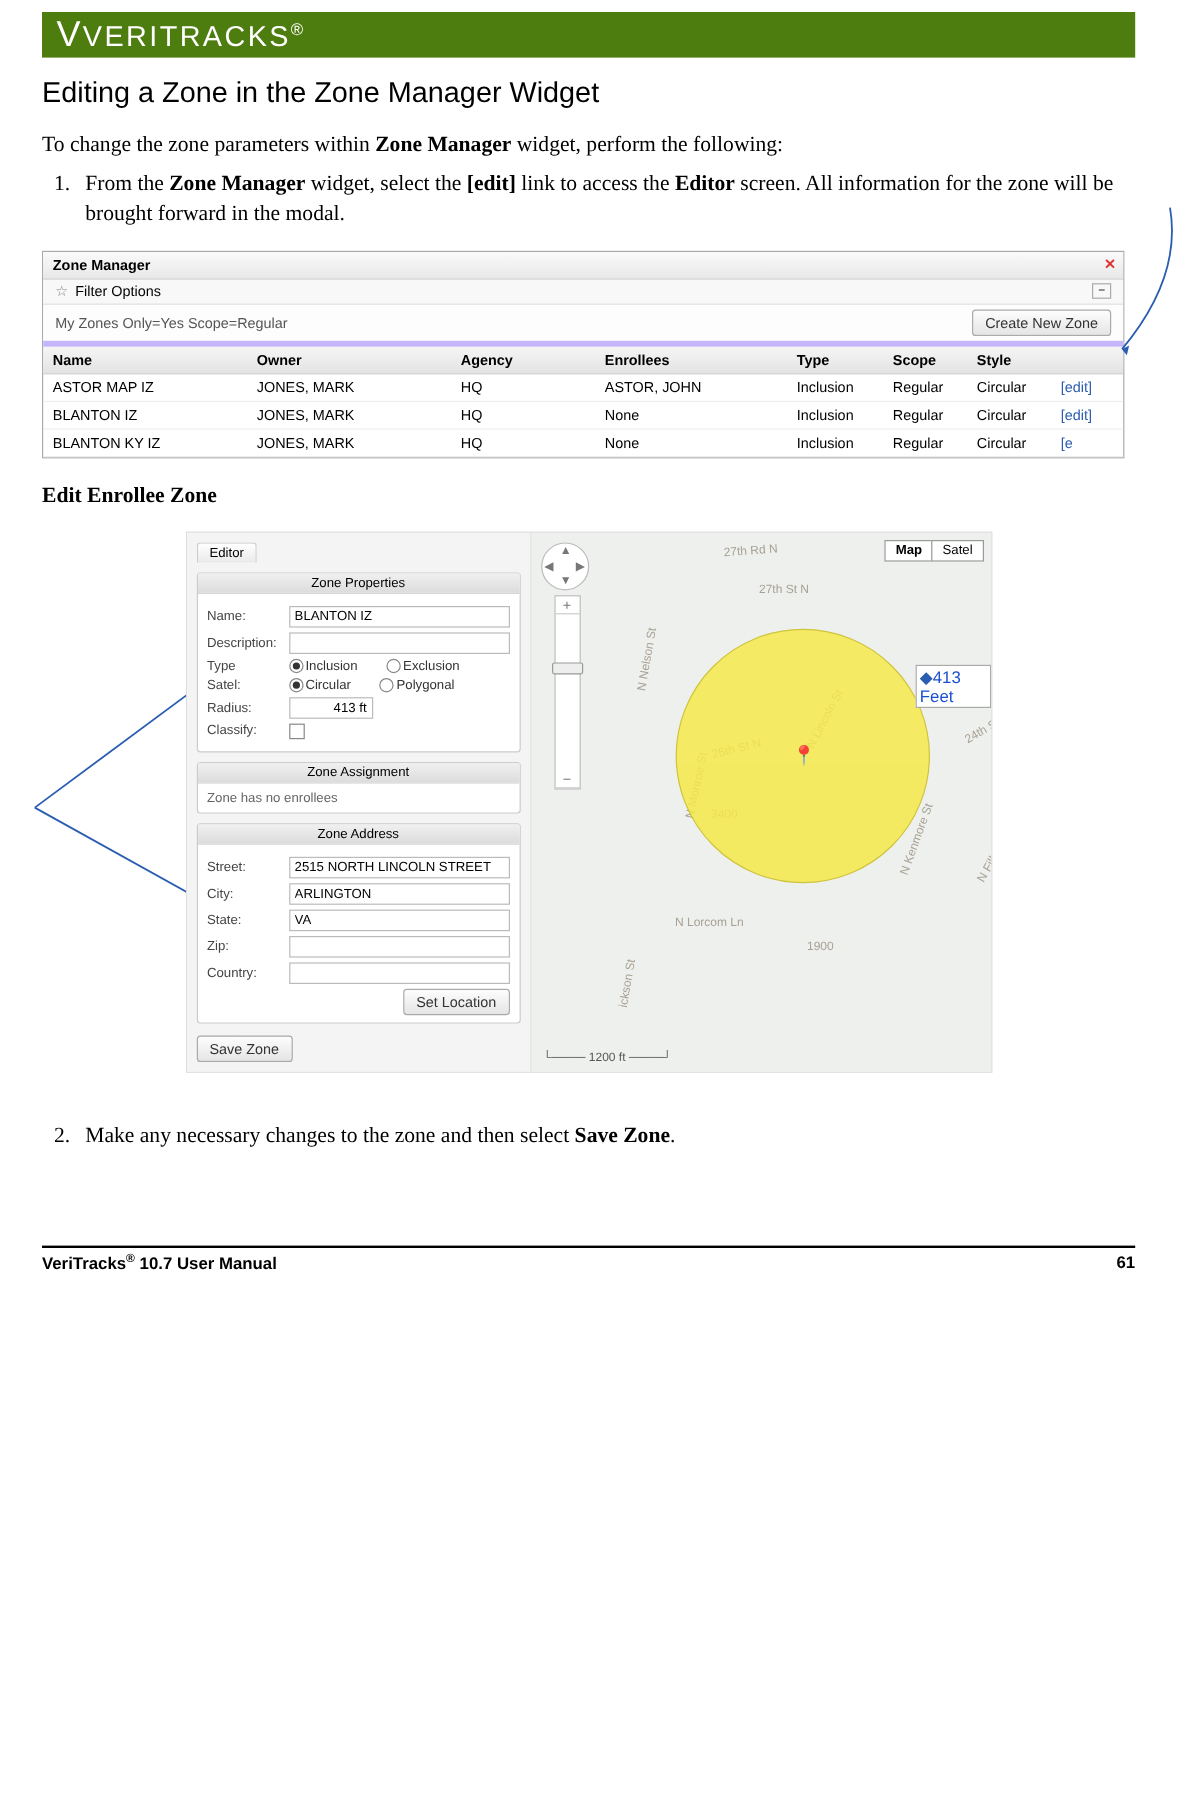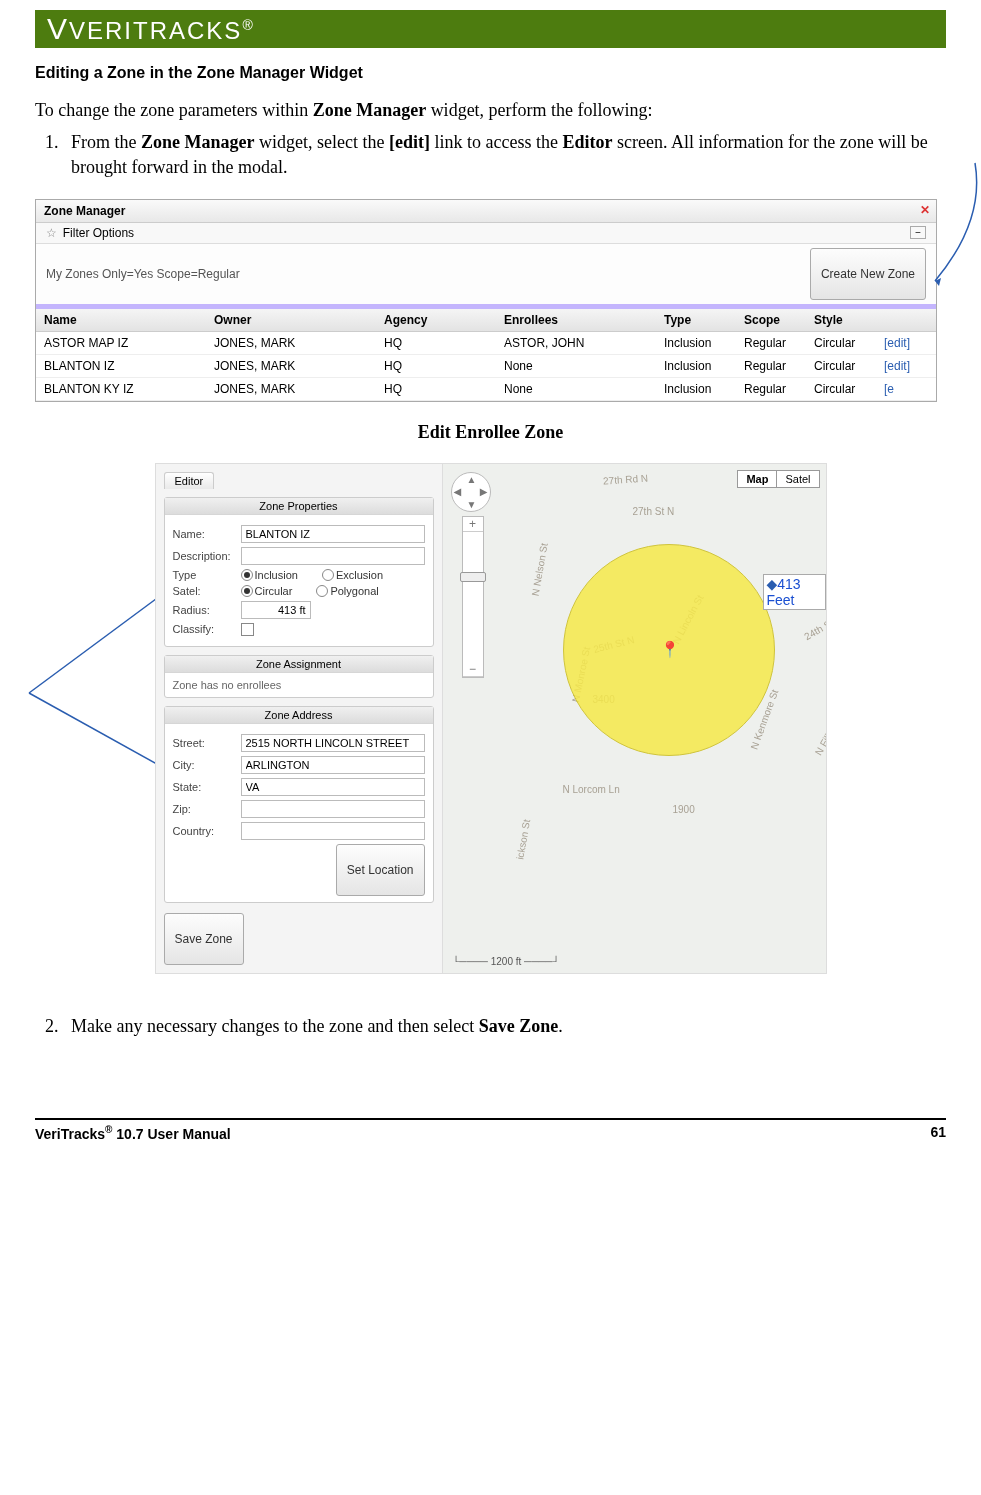--- a/index.html
+++ b/index.html
@@ -1,36 +1,36 @@
 <!DOCTYPE html>
 <html><head>
 <meta charset="utf-8">
 <style>
 body{margin:0;font-family:"Times New Roman",serif;font-size:18px;color:#000;width:981px;background:#fff}
 .page{padding:0 35px 0 35px}
 .brand-bar{background:#4d7c0f;color:#fff;padding:2px 12px;font-family:Arial,sans-serif;font-size:24px;letter-spacing:2px;font-weight:300;margin:10px 0 16px}
 .brand-bar .v{font-size:30px;font-weight:400}
 .brand-bar sup{font-size:14px}
-h2{font-family:Arial,sans-serif;font-size:16px;font-weight:bold;margin:10px 0 16px}
-h3{font-family:"Times New Roman",serif;font-weight:bold;text-align:center;font-size:18px;margin:12px 0}
+h2{font-family:Arial,sans-serif;font-size:24px;font-weight:normal;margin:10px 0 16px}
+h3{font-family:"Times New Roman",serif;font-weight:bold;text-align:left;font-size:18px;margin:12px 0}
 p{margin:8px 0;line-height:1.35}
 ol{margin:8px 0;padding-left:28px}
 ol li{padding-left:8px;margin-bottom:8px;line-height:1.35}
 .bold{font-weight:bold}
 
 .shot{margin:20px auto;font-family:Arial,sans-serif;font-size:12px}
 
 .zm{border:1px solid #aaa;width:900px;background:#fff}
 .zm-title{background:linear-gradient(#fafafa,#e8e8e8);padding:4px 8px;font-weight:bold;border-bottom:1px solid #ccc;position:relative}
 .zm-x{position:absolute;right:6px;top:3px;color:#d33;font-weight:bold}
 .zm-opt{padding:3px 10px;border-bottom:1px solid #ddd;display:flex;align-items:center;gap:6px;background:#f8f8f8}
 .star{color:#888}
 .zm-filter{padding:4px 10px;border-bottom:5px solid #c4b5fd;background:#fdfdfd;color:#555;display:flex;align-items:center}
 .zm-filter .spacer{flex:1}
-.btn{display:inline-block;background:linear-gradient(#fdfdfd,#e5e5e5);border:1px solid #aaa;border-radius:3px;padding:18px 10px;font-size:12px;color:#333}
+.btn{display:inline-block;background:linear-gradient(#fdfdfd,#e5e5e5);border:1px solid #aaa;border-radius:3px;padding:3px 10px;font-size:12px;color:#333}
 .zm-head,.zm-row{display:grid;grid-template-columns:170px 170px 120px 160px 80px 70px 70px 60px;align-items:center}
 .zm-head{background:linear-gradient(#f5f5f5,#e3e3e3);font-weight:bold;border-bottom:1px solid #ccc}
 .zm-head>div,.zm-row>div{padding:4px 8px;white-space:nowrap;overflow:hidden}
 .zm-row{border-bottom:1px solid #eee}
 .edit-link{color:#2a5db0;}
 
 .ed-wrap{display:flex;width:670px;margin:0 auto;border:1px solid #ddd;background:#f7f7f7;font-size:11px;position:relative}
 .ed-form{width:270px;padding:8px;background:#f4f4f4;border-right:1px solid #ddd}
 .ed-tab{background:linear-gradient(#fff,#e9e9e9);border:1px solid #ccc;border-bottom:none;border-radius:3px 3px 0 0;padding:2px 10px;display:inline-block;font-size:11px}
 .sec{border:1px solid #ccc;background:#fff;margin:8px 0;border-radius:3px}

